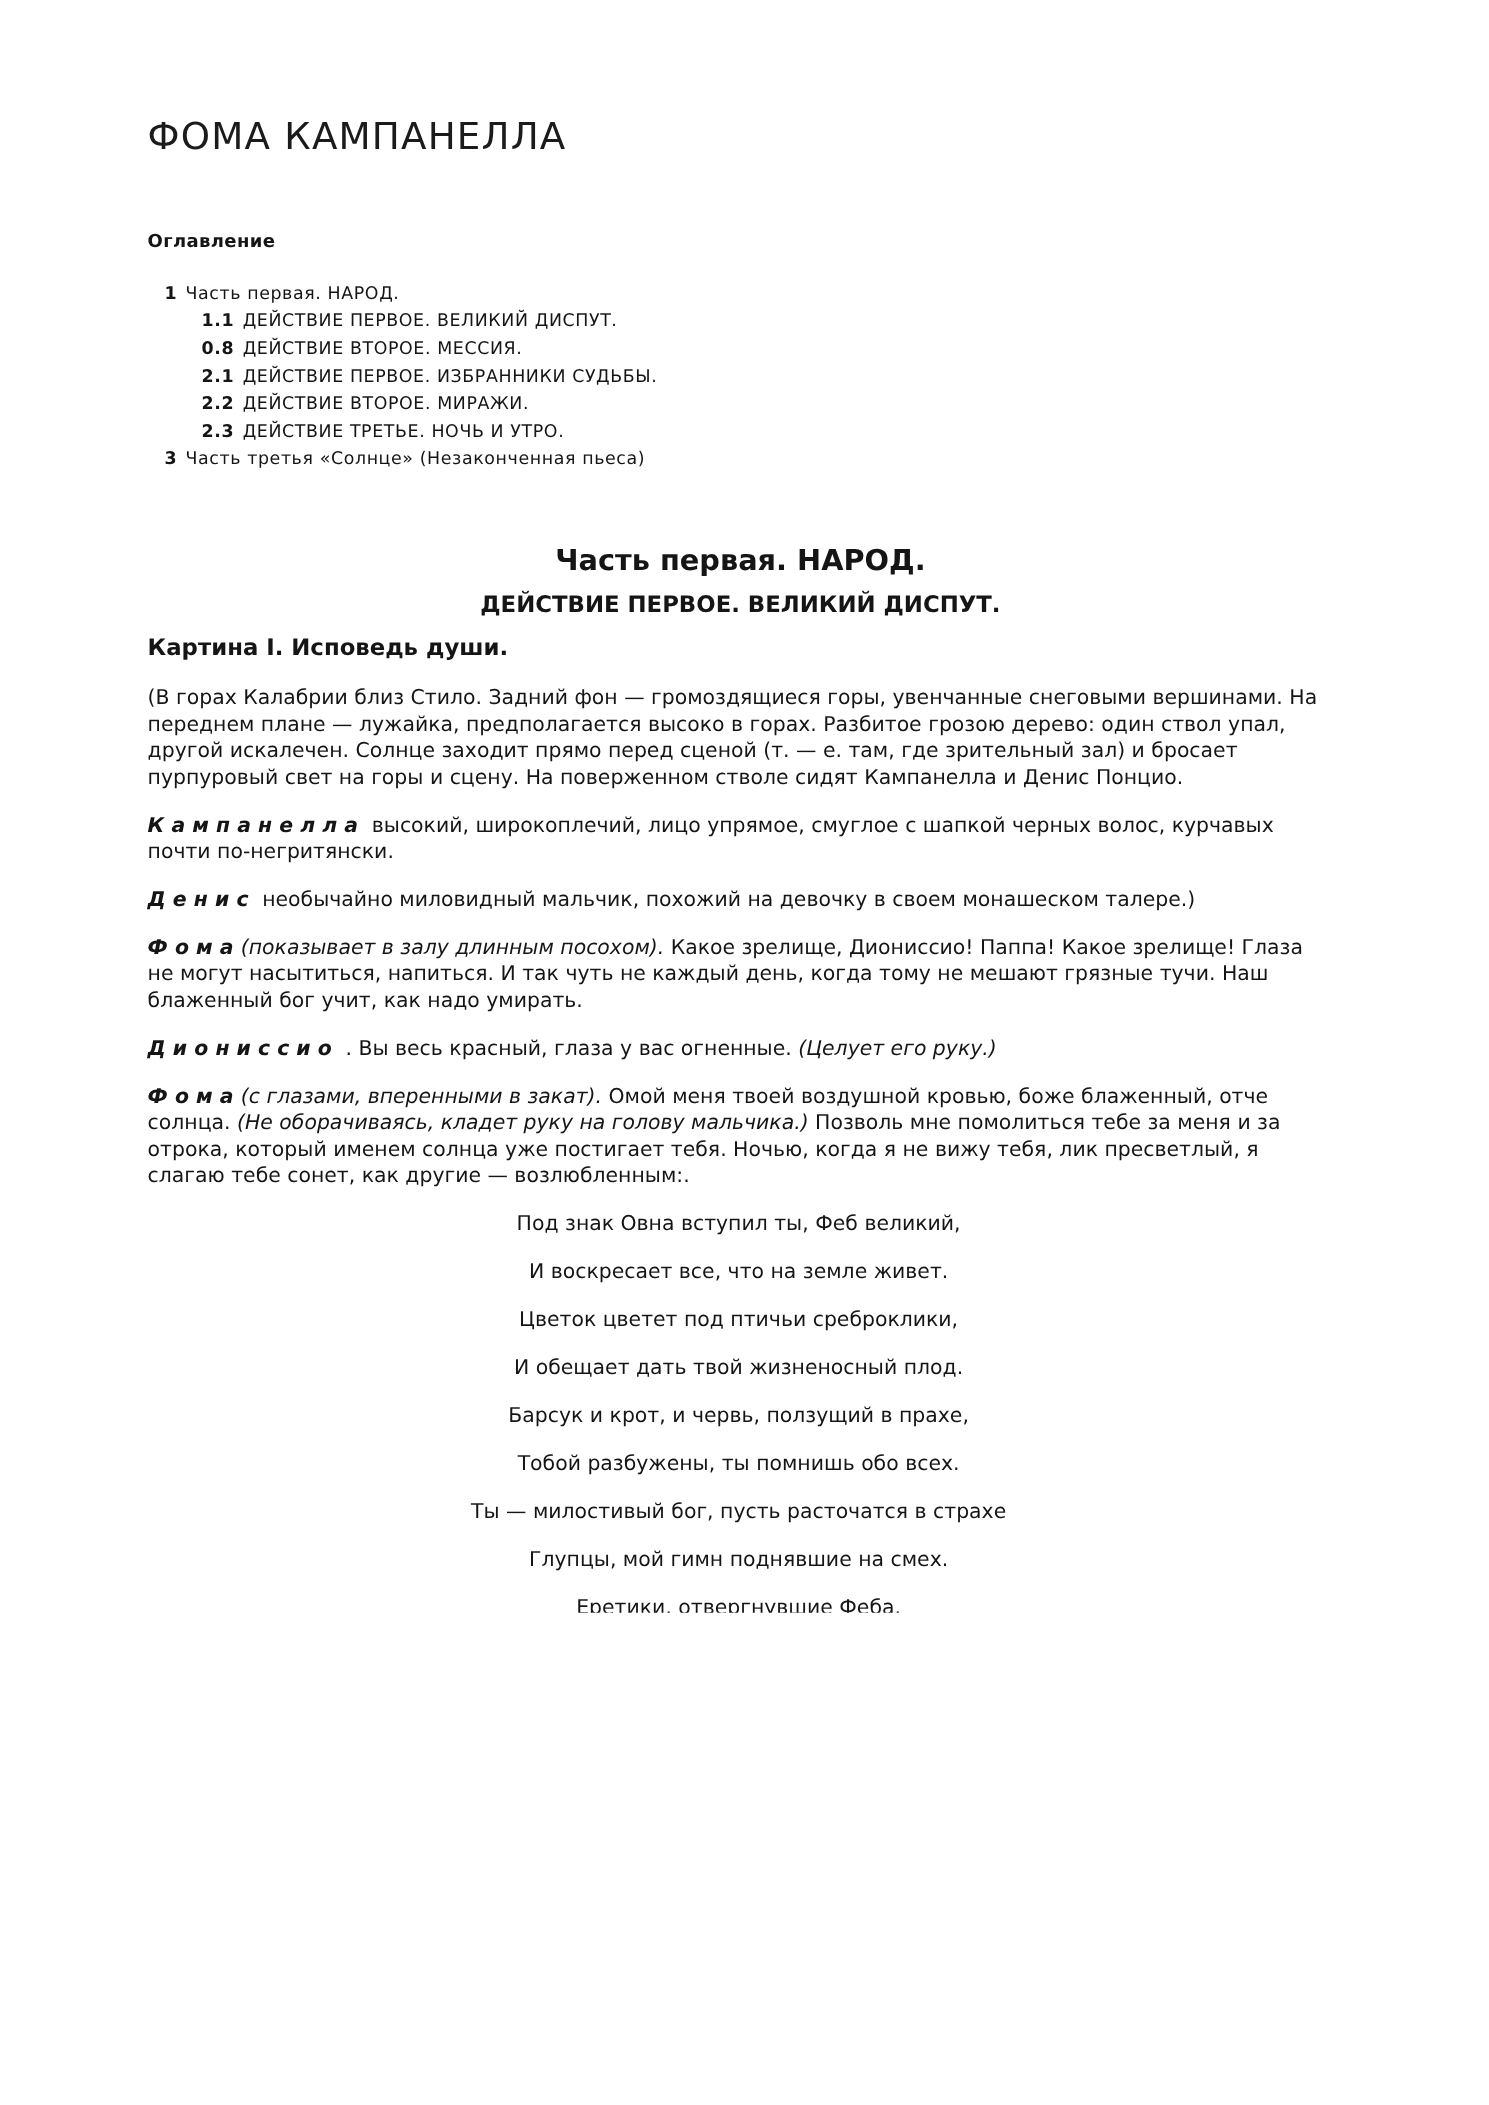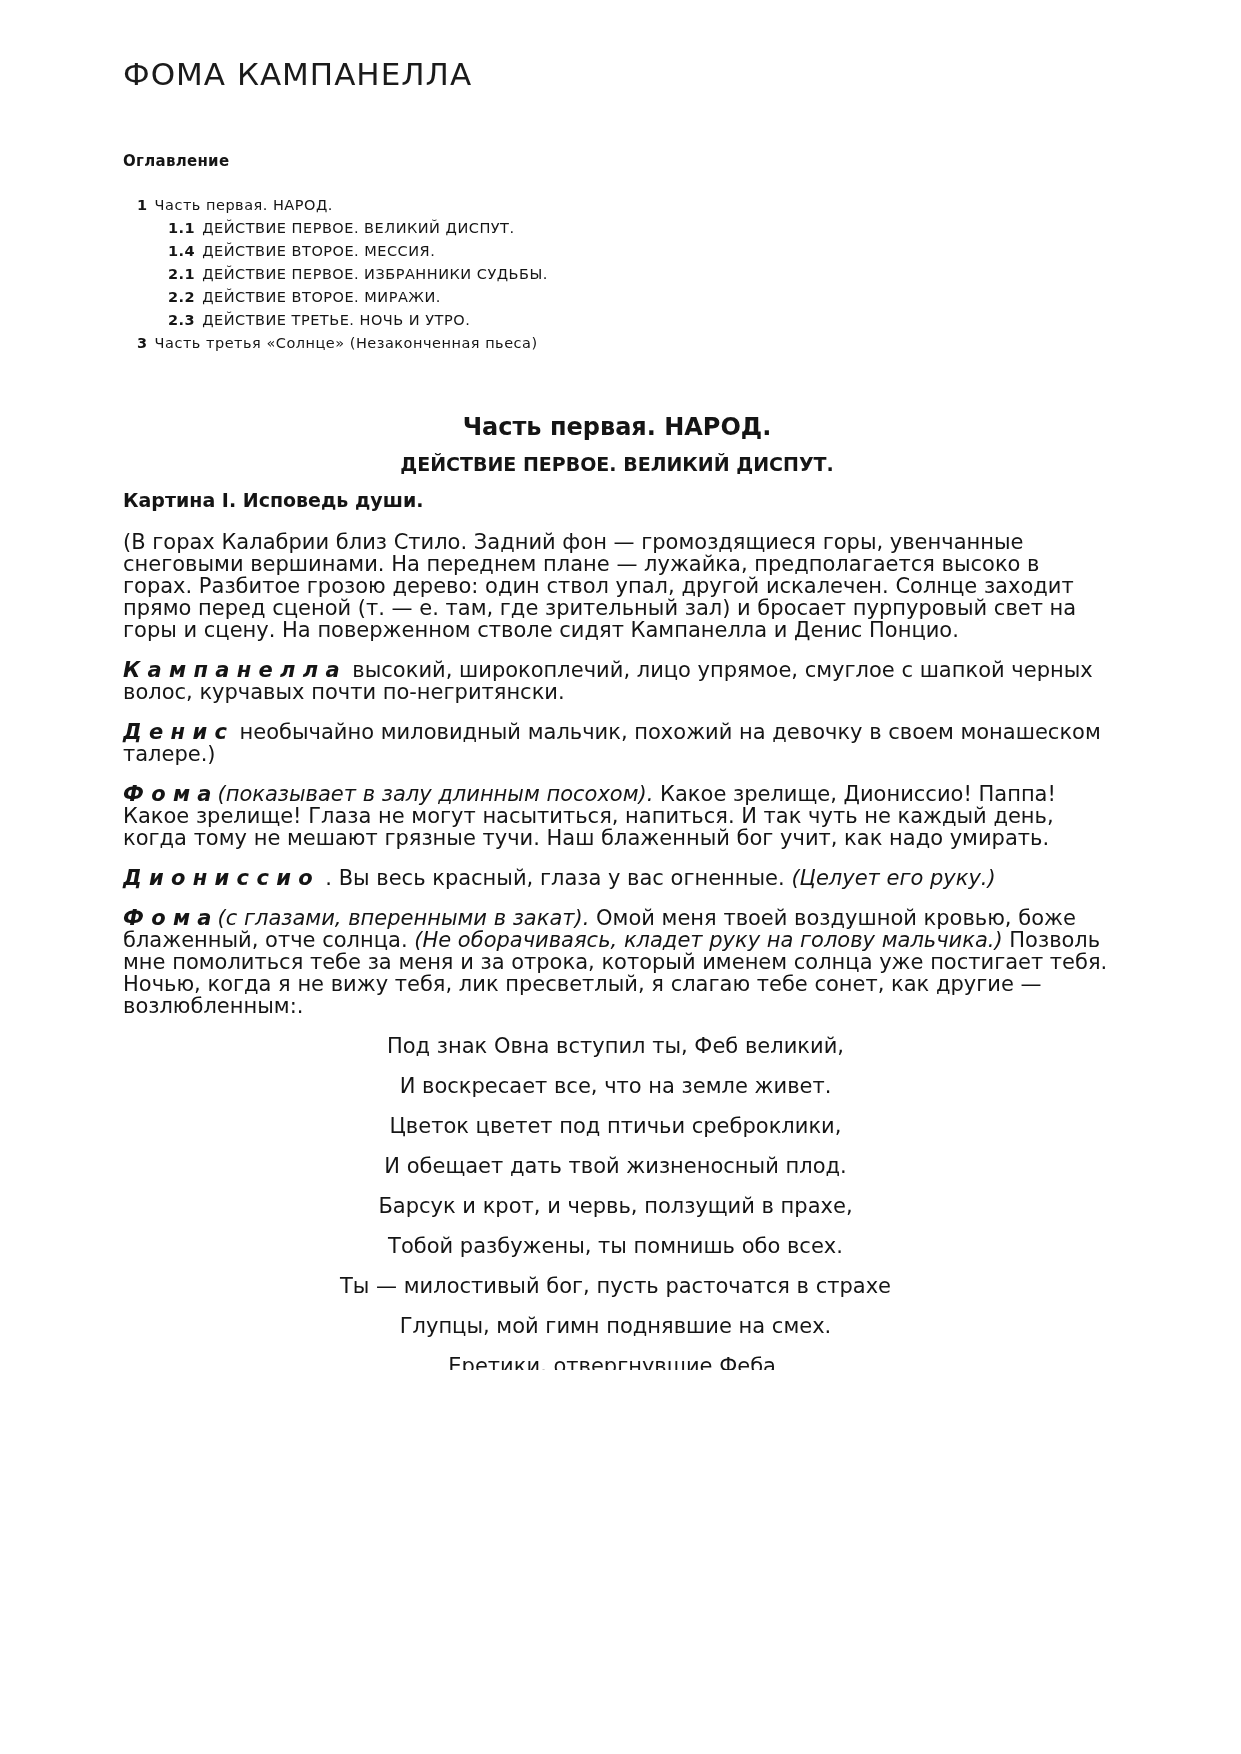--- a/index.html
+++ b/index.html
@@ -2,57 +2,57 @@
 <html><head>
 <meta charset="utf-8">
 <style>
   html,body{margin:0;padding:0;background:#ffffff;}
   .page{
     position:relative;
     width:1241px;height:1754px;
     background:#ffffff;color:#151515;
     overflow:hidden;
     box-sizing:border-box;
-    padding:56px 130px 0 123px;
+    padding:96px 130px 0 123px;
     font-family:"DejaVu Sans","Liberation Sans",sans-serif;
   }
   .doc-title{
     font-size:31px;font-weight:400;letter-spacing:1px;
     margin:0;line-height:36px;color:#1b1b1b;
   }
   .toc{margin-top:60px;}
   .toc-heading{font-size:15px;font-weight:700;letter-spacing:.3px;line-height:18px;}
   .toc-list{list-style:none;margin:24px 0 0;padding:0;font-size:14.5px;}
   .toc-item{line-height:23px;letter-spacing:.5px;}
   .toc-item.level-1{padding-left:14px;}
   .toc-item.level-2{padding-left:45px;}
   .toc-num{font-weight:700;margin-right:7px;}
   .part-heading{margin:58px 0 0;text-align:center;font-size:24px;font-weight:700;line-height:28px;}
   .act-heading{margin:12px 0 0;text-align:center;font-size:19px;font-weight:700;line-height:22px;}
   .scene-heading{margin:14px 0 0;font-size:19px;font-weight:700;line-height:22px;}
-  .content{margin-top:20px;font-size:21px;line-height:22px;max-width:985px;}
+  .content{margin-top:20px;font-size:17px;line-height:22px;max-width:985px;}
   .content p{margin:0 0 18px;}
   .seg-b{font-weight:700;padding-right:6px;font-style:italic;}
   .seg-i{font-style:italic;}
   .verse{margin-left:57px;margin-bottom:19px;text-align:center;}
   .verse-gap{margin-top:70px;}
   .verse-clip{height:15px;overflow:hidden;margin-bottom:0;}
 </style>
 </head>
 <body>
 
 <div class="page">
   <h1 class="doc-title">ФОМА КАМПАНЕЛЛА</h1>
 
   <div class="toc">
     <div class="toc-heading">Оглавление</div>
     <ul class="toc-list" id="toc-list">
         <li class="toc-item level-1"><span class="toc-num">1</span><span class="toc-label">Часть первая. НАРОД.</span></li>
         <li class="toc-item level-2"><span class="toc-num">1.1</span><span class="toc-label">ДЕЙСТВИЕ ПЕРВОЕ. ВЕЛИКИЙ ДИСПУТ.</span></li>
-        <li class="toc-item level-2"><span class="toc-num">1.4</span><span class="toc-label">ДЕЙСТВИЕ ВТОРОЕ. МЕССИЯ.</span></li>
+        <li class="toc-item level-2"><span class="toc-num">0.8</span><span class="toc-label">ДЕЙСТВИЕ ВТОРОЕ. МЕССИЯ.</span></li>
         <li class="toc-item level-2"><span class="toc-num">2.1</span><span class="toc-label">ДЕЙСТВИЕ ПЕРВОЕ. ИЗБРАННИКИ СУДЬБЫ.</span></li>
         <li class="toc-item level-2"><span class="toc-num">2.2</span><span class="toc-label">ДЕЙСТВИЕ ВТОРОЕ. МИРАЖИ.</span></li>
         <li class="toc-item level-2"><span class="toc-num">2.3</span><span class="toc-label">ДЕЙСТВИЕ ТРЕТЬЕ. НОЧЬ И УТРО.</span></li>
         <li class="toc-item level-1"><span class="toc-num">3</span><span class="toc-label">Часть третья «Солнце» (Незаконченная пьеса)</span></li>
       </ul>
   </div>
 
   <h2 class="part-heading">Часть первая. НАРОД.</h2>
   <h3 class="act-heading">ДЕЙСТВИЕ ПЕРВОЕ. ВЕЛИКИЙ ДИСПУТ.</h3>
   <h4 class="scene-heading">Картина I. Исповедь души.</h4>

